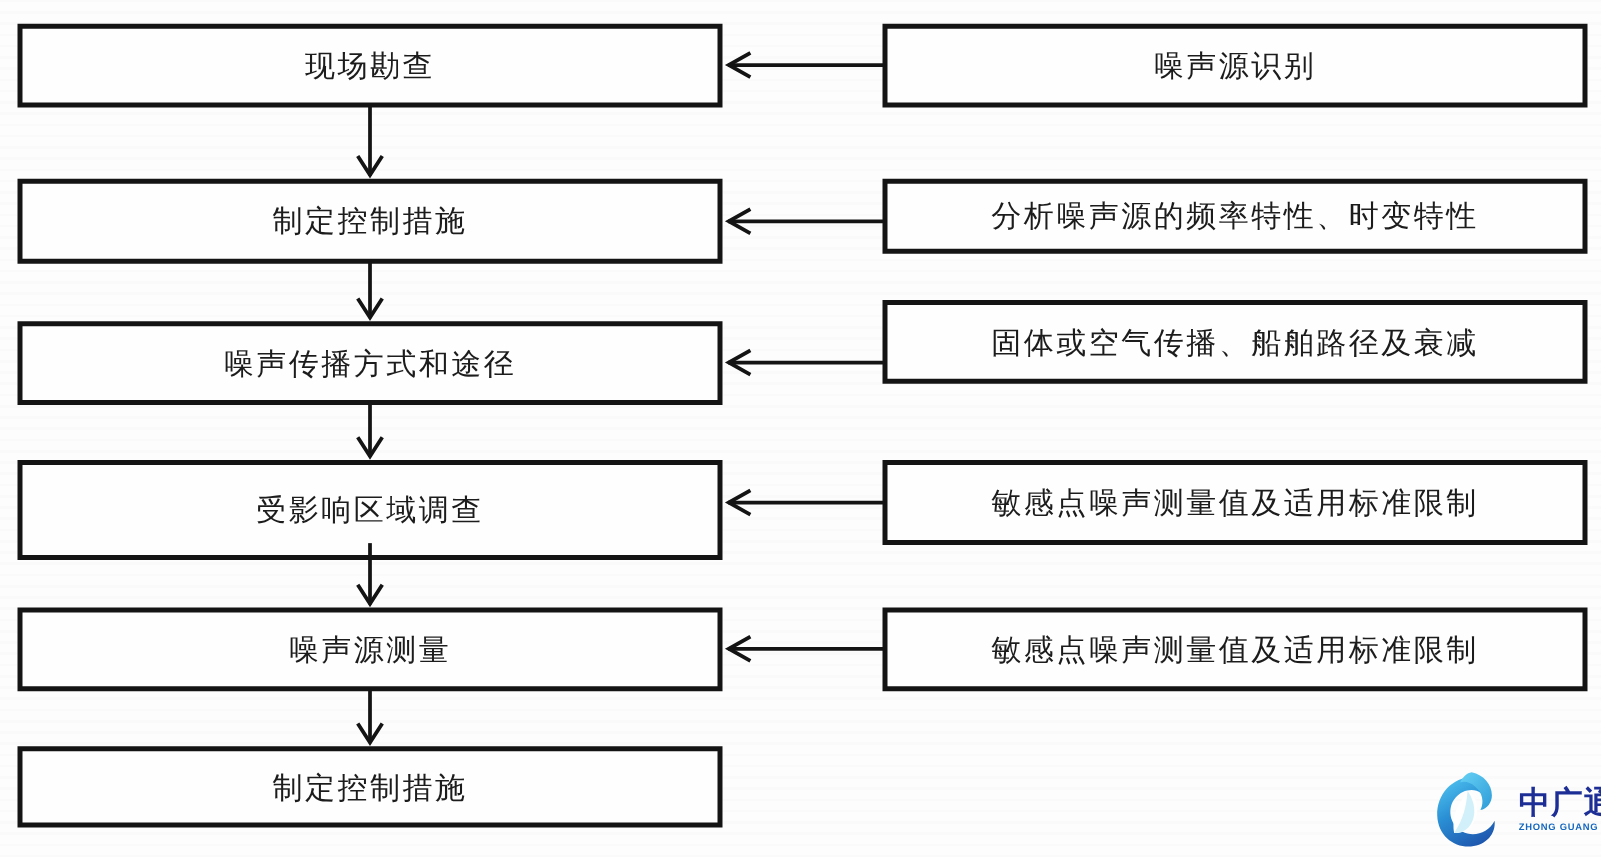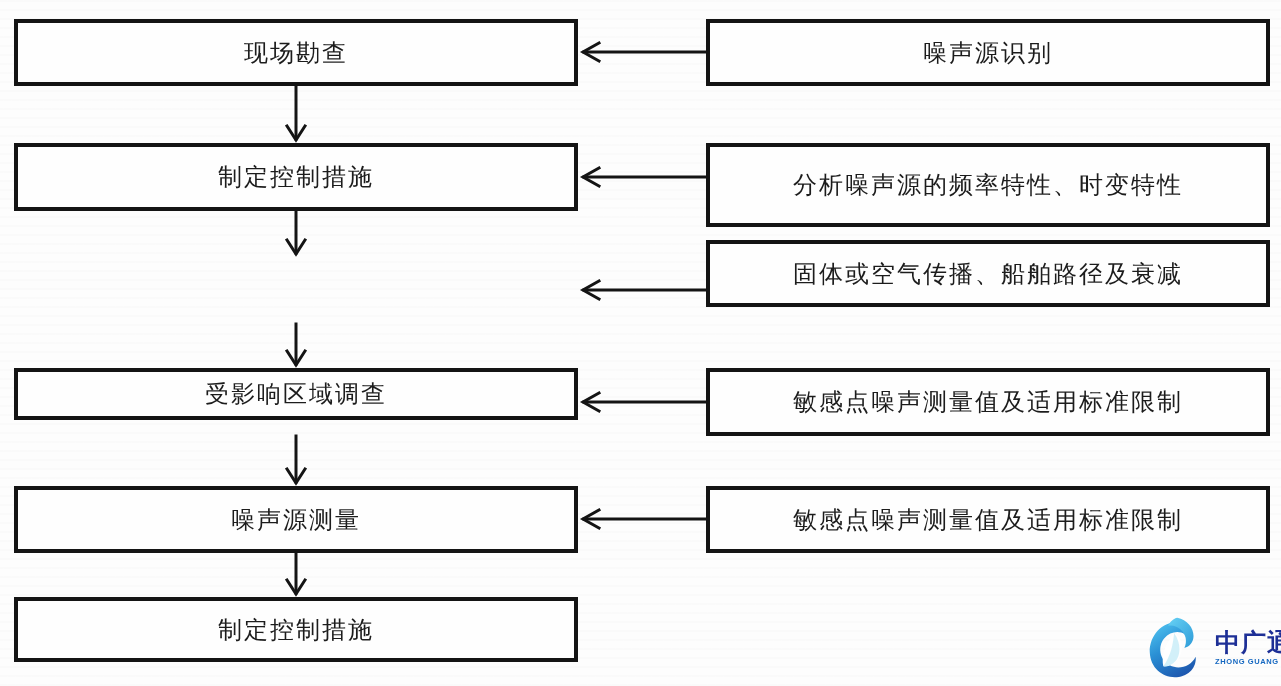--- a/index.html
+++ b/index.html
@@ -77,34 +77,37 @@
 <body>
 
 <div class="canvas">
 
   <div class="box left-box" style="top:19px; height:67px">
     <span class="box-label">现场勘查</span>
   </div>
   <div class="box left-box" style="top:143px; height:68px">
     <span class="box-label">制定控制措施</span>
   </div>
-  <div class="box left-box" style="top:368px; height:52px">
+  <div class="box left-box" style="top:257px; height:67px">
+    <span class="box-label">噪声传播方式和途径</span>
+  </div>
+  <div class="box left-box" style="top:368px; height:80px">
     <span class="box-label">受影响区域调查</span>
   </div>
   <div class="box left-box" style="top:486px; height:67px">
     <span class="box-label">噪声源测量</span>
   </div>
   <div class="box left-box" style="top:597px; height:65px">
     <span class="box-label">制定控制措施</span>
   </div>
 
   <div class="box right-box" style="top:19px; height:67px">
     <span class="box-label">噪声源识别</span>
   </div>
-  <div class="box right-box" style="top:143px; height:84px">
+  <div class="box right-box" style="top:143px; height:60px">
     <span class="box-label">分析噪声源的频率特性、时变特性</span>
   </div>
   <div class="box right-box" style="top:240px; height:67px">
     <span class="box-label">固体或空气传播、船舶路径及衰减</span>
   </div>
   <div class="box right-box" style="top:368px; height:68px">
     <span class="box-label">敏感点噪声测量值及适用标准限制</span>
   </div>
   <div class="box right-box" style="top:486px; height:67px">
     <span class="box-label">敏感点噪声测量值及适用标准限制</span>

